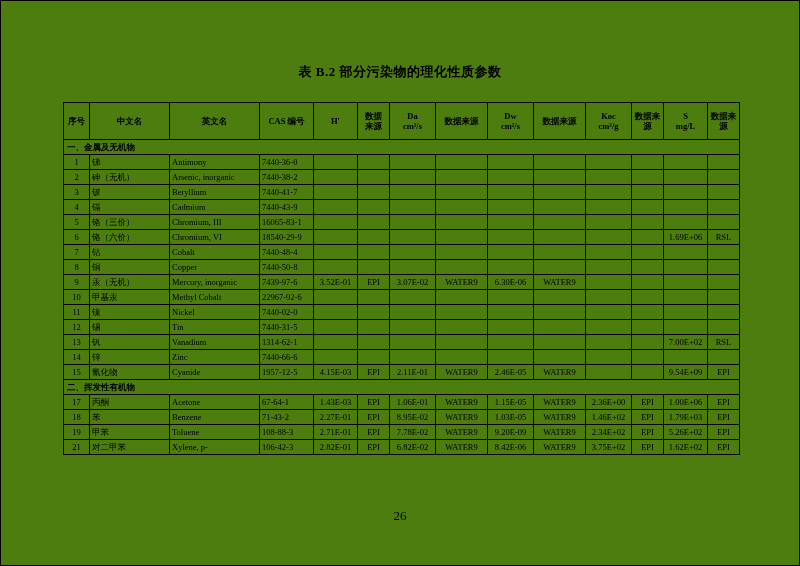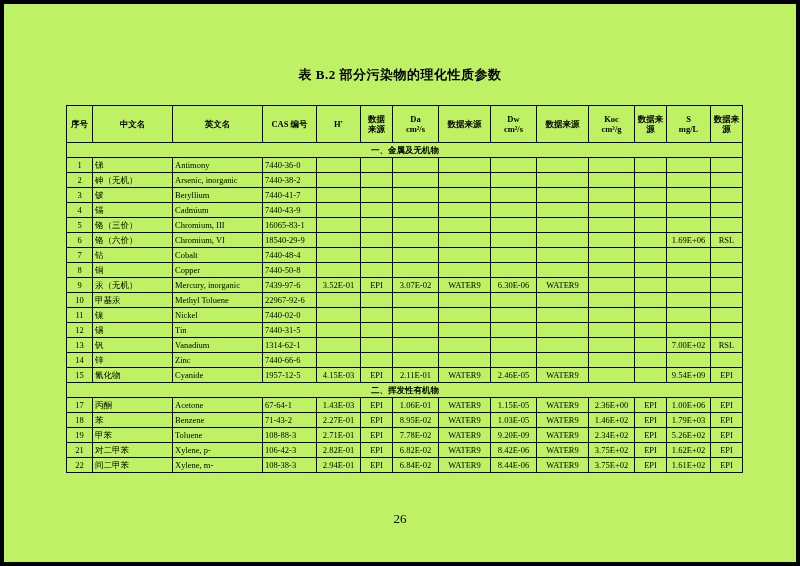--- a/index.html
+++ b/index.html
@@ -6,22 +6,22 @@
   body {
     width:800px; height:566px;
     background:#ffffff;
     font-family:"Liberation Serif","DejaVu Serif",serif;
     color:#000;
     position:relative;
     overflow:hidden;
   }
   .page {
     position:absolute; inset:0;
-    border:4px solid #000000;
-    background:#bef264;
+    border:1px solid #000000;
+    background:#4d7c0f;
     text-decoration:underline;
   }
   .title {
     position:absolute;
     top:62px; left:0; right:0;
     margin:0;
     text-align:center;
     font-size:13px;
     font-weight:bold;
     letter-spacing:0.5px;
@@ -43,21 +43,21 @@
   }
   table.props th {
     font-weight:bold;
     text-align:center;
     height:36px;
     white-space:pre-line;
     padding:0 1px;
   }
   table.props td { height:14px; white-space:nowrap; }
   tr.section-row td {
-    text-align:center;
+    text-align:left;
     font-weight:bold;
     padding-left:3px;
   }
   td.c0 { text-align:center; }
   td.c1, td.c2, td.c3 { text-align:left; }
   td.c4, td.c5, td.c6, td.c7, td.c8, td.c9,
   td.c10, td.c11, td.c12, td.c13 { text-align:center; }
   .page-number {
     position:absolute;
     top:507px; left:0; right:0;
@@ -258,21 +258,21 @@
           <td class="c8">6.30E-06</td>
           <td class="c9">WATER9</td>
           <td class="c10"></td>
           <td class="c11"></td>
           <td class="c12"></td>
           <td class="c13"></td>
         </tr>
         <tr>
           <td class="c0">10</td>
           <td class="c1">甲基汞</td>
-          <td class="c2">Methyl Toluene</td>
+          <td class="c2">Methyl Cobalt</td>
           <td class="c3">22967-92-6</td>
           <td class="c4"></td>
           <td class="c5"></td>
           <td class="c6"></td>
           <td class="c7"></td>
           <td class="c8"></td>
           <td class="c9"></td>
           <td class="c10"></td>
           <td class="c11"></td>
           <td class="c12"></td>
@@ -418,34 +418,18 @@
           <td class="c5">EPI</td>
           <td class="c6">6.82E-02</td>
           <td class="c7">WATER9</td>
           <td class="c8">8.42E-06</td>
           <td class="c9">WATER9</td>
           <td class="c10">3.75E+02</td>
           <td class="c11">EPI</td>
           <td class="c12">1.62E+02</td>
           <td class="c13">EPI</td>
         </tr>
-        <tr>
-          <td class="c0">22</td>
-          <td class="c1">间二甲苯</td>
-          <td class="c2">Xylene, m-</td>
-          <td class="c3">108-38-3</td>
-          <td class="c4">2.94E-01</td>
-          <td class="c5">EPI</td>
-          <td class="c6">6.84E-02</td>
-          <td class="c7">WATER9</td>
-          <td class="c8">8.44E-06</td>
-          <td class="c9">WATER9</td>
-          <td class="c10">3.75E+02</td>
-          <td class="c11">EPI</td>
-          <td class="c12">1.61E+02</td>
-          <td class="c13">EPI</td>
-        </tr>
       </tbody>
   </table>
 
   <div class="page-number">26</div>
 
 </div>
 
 </body></html>

